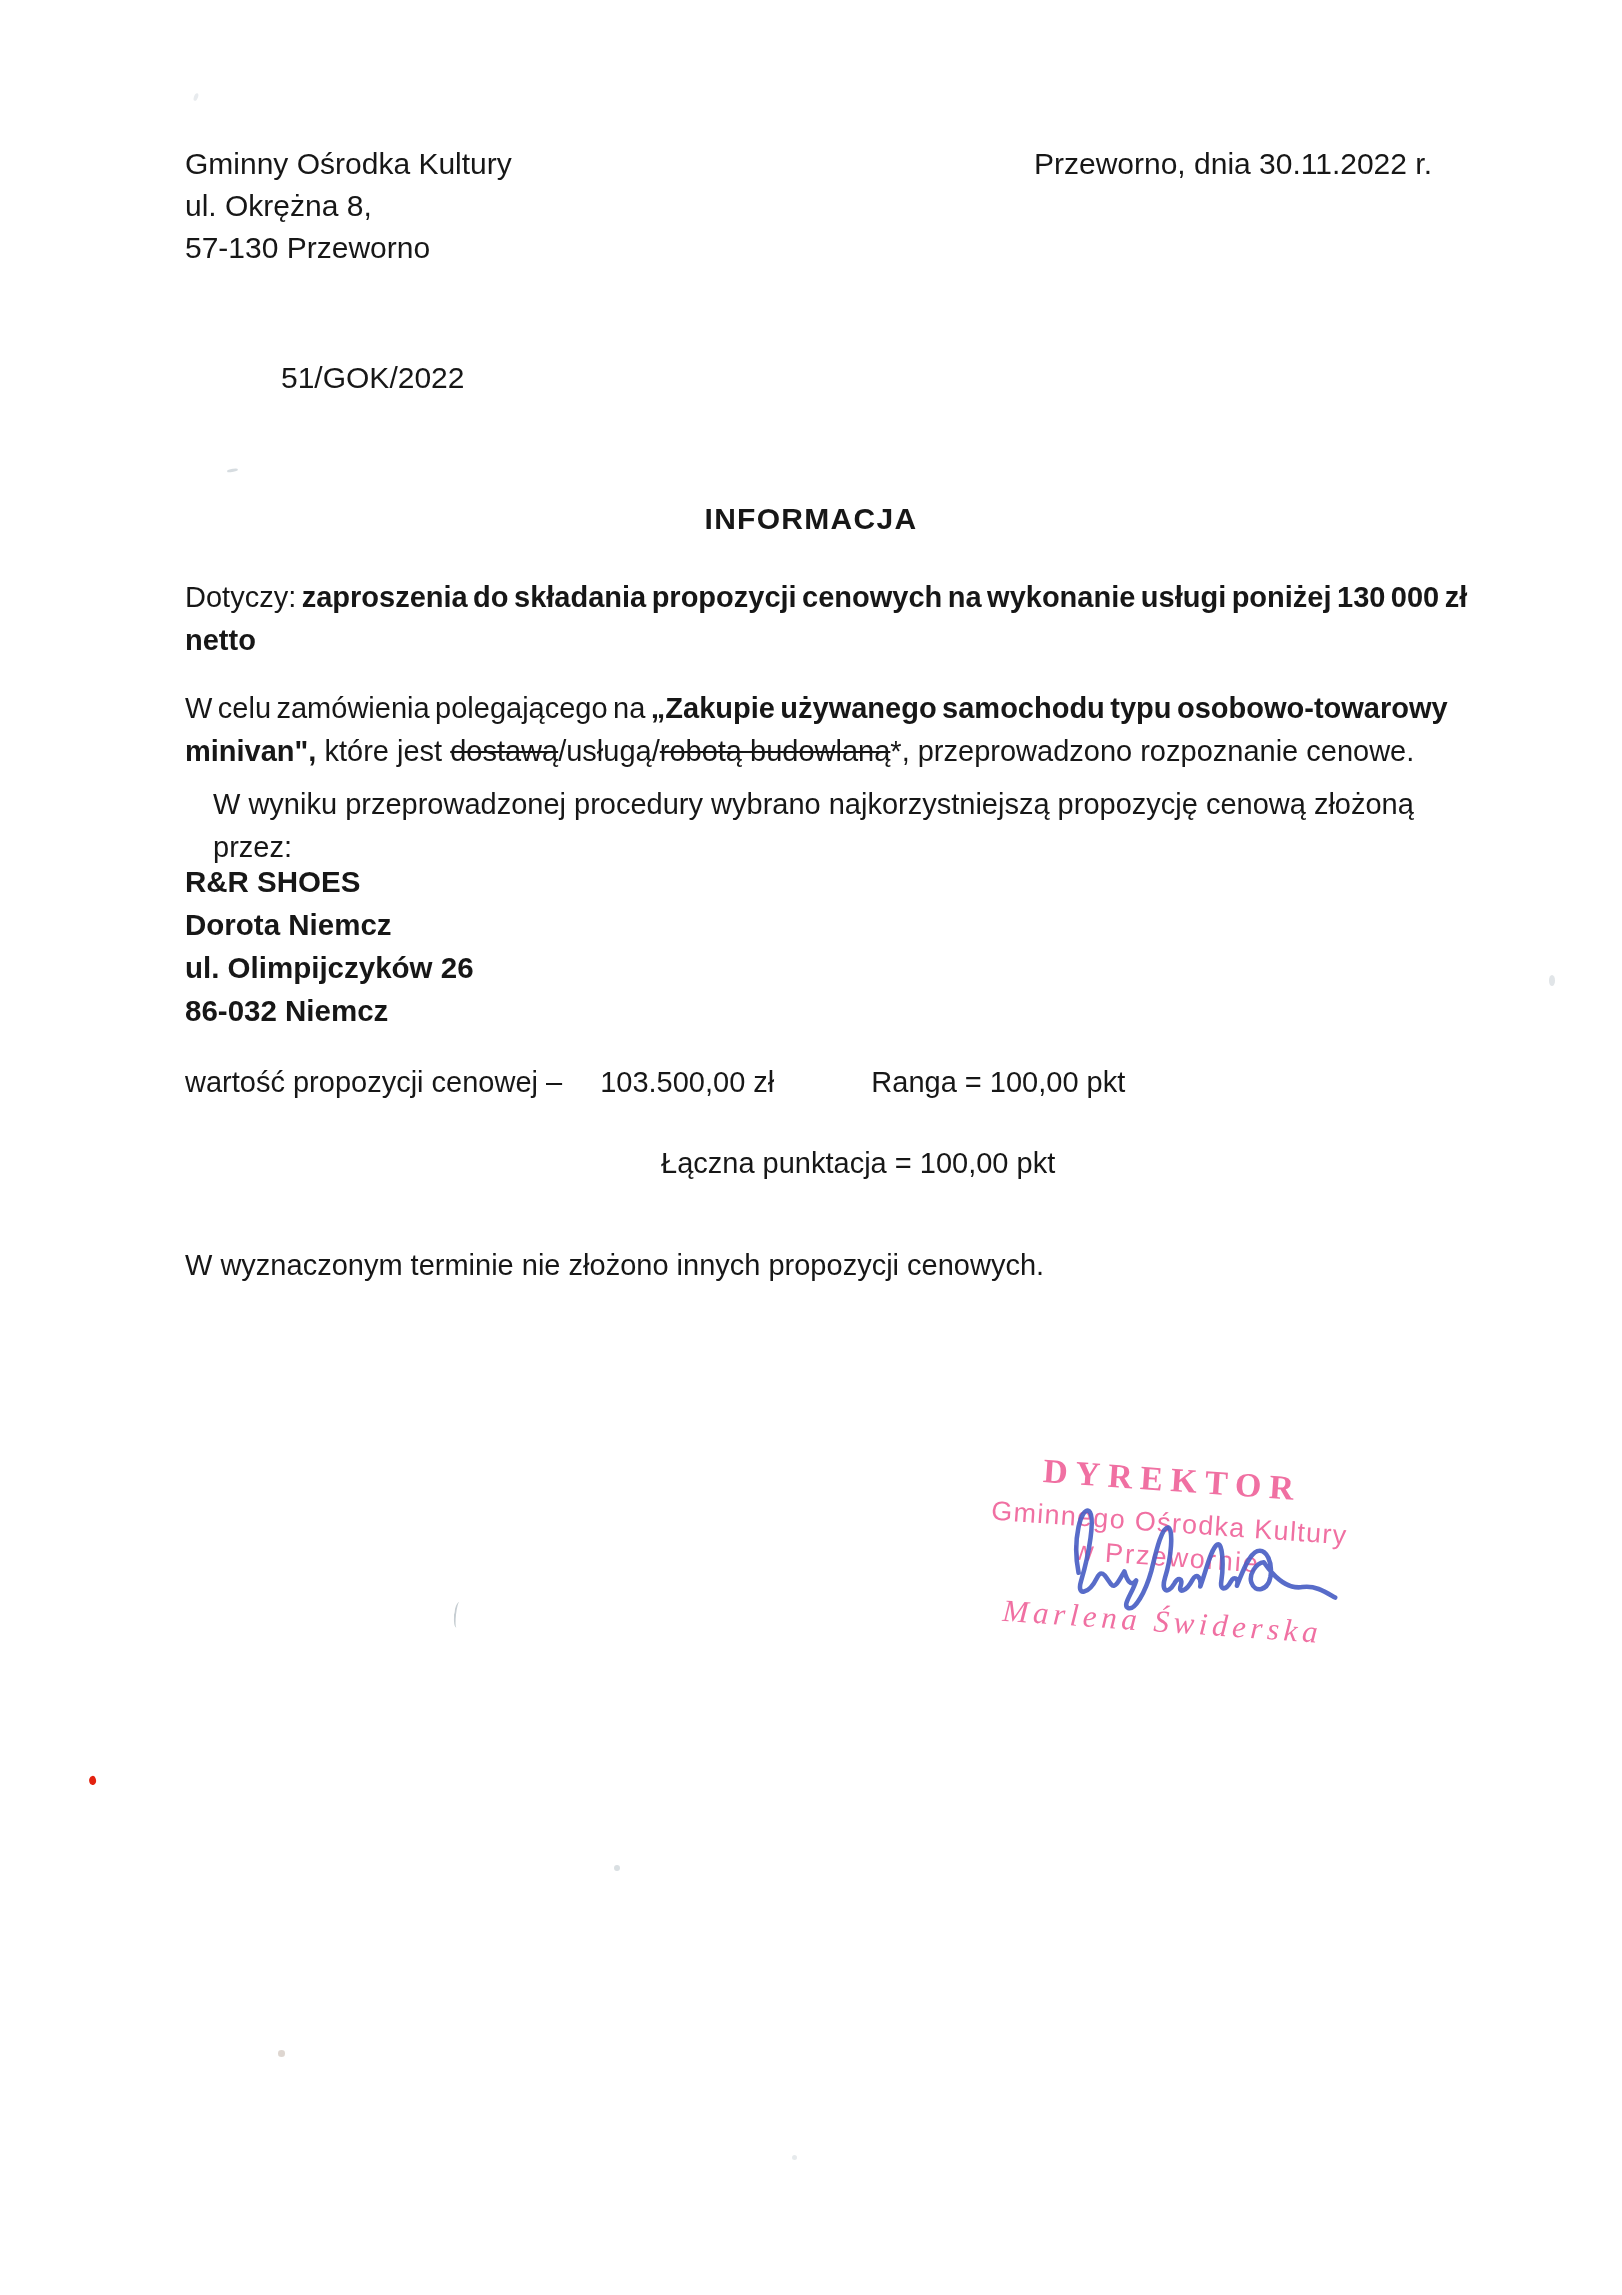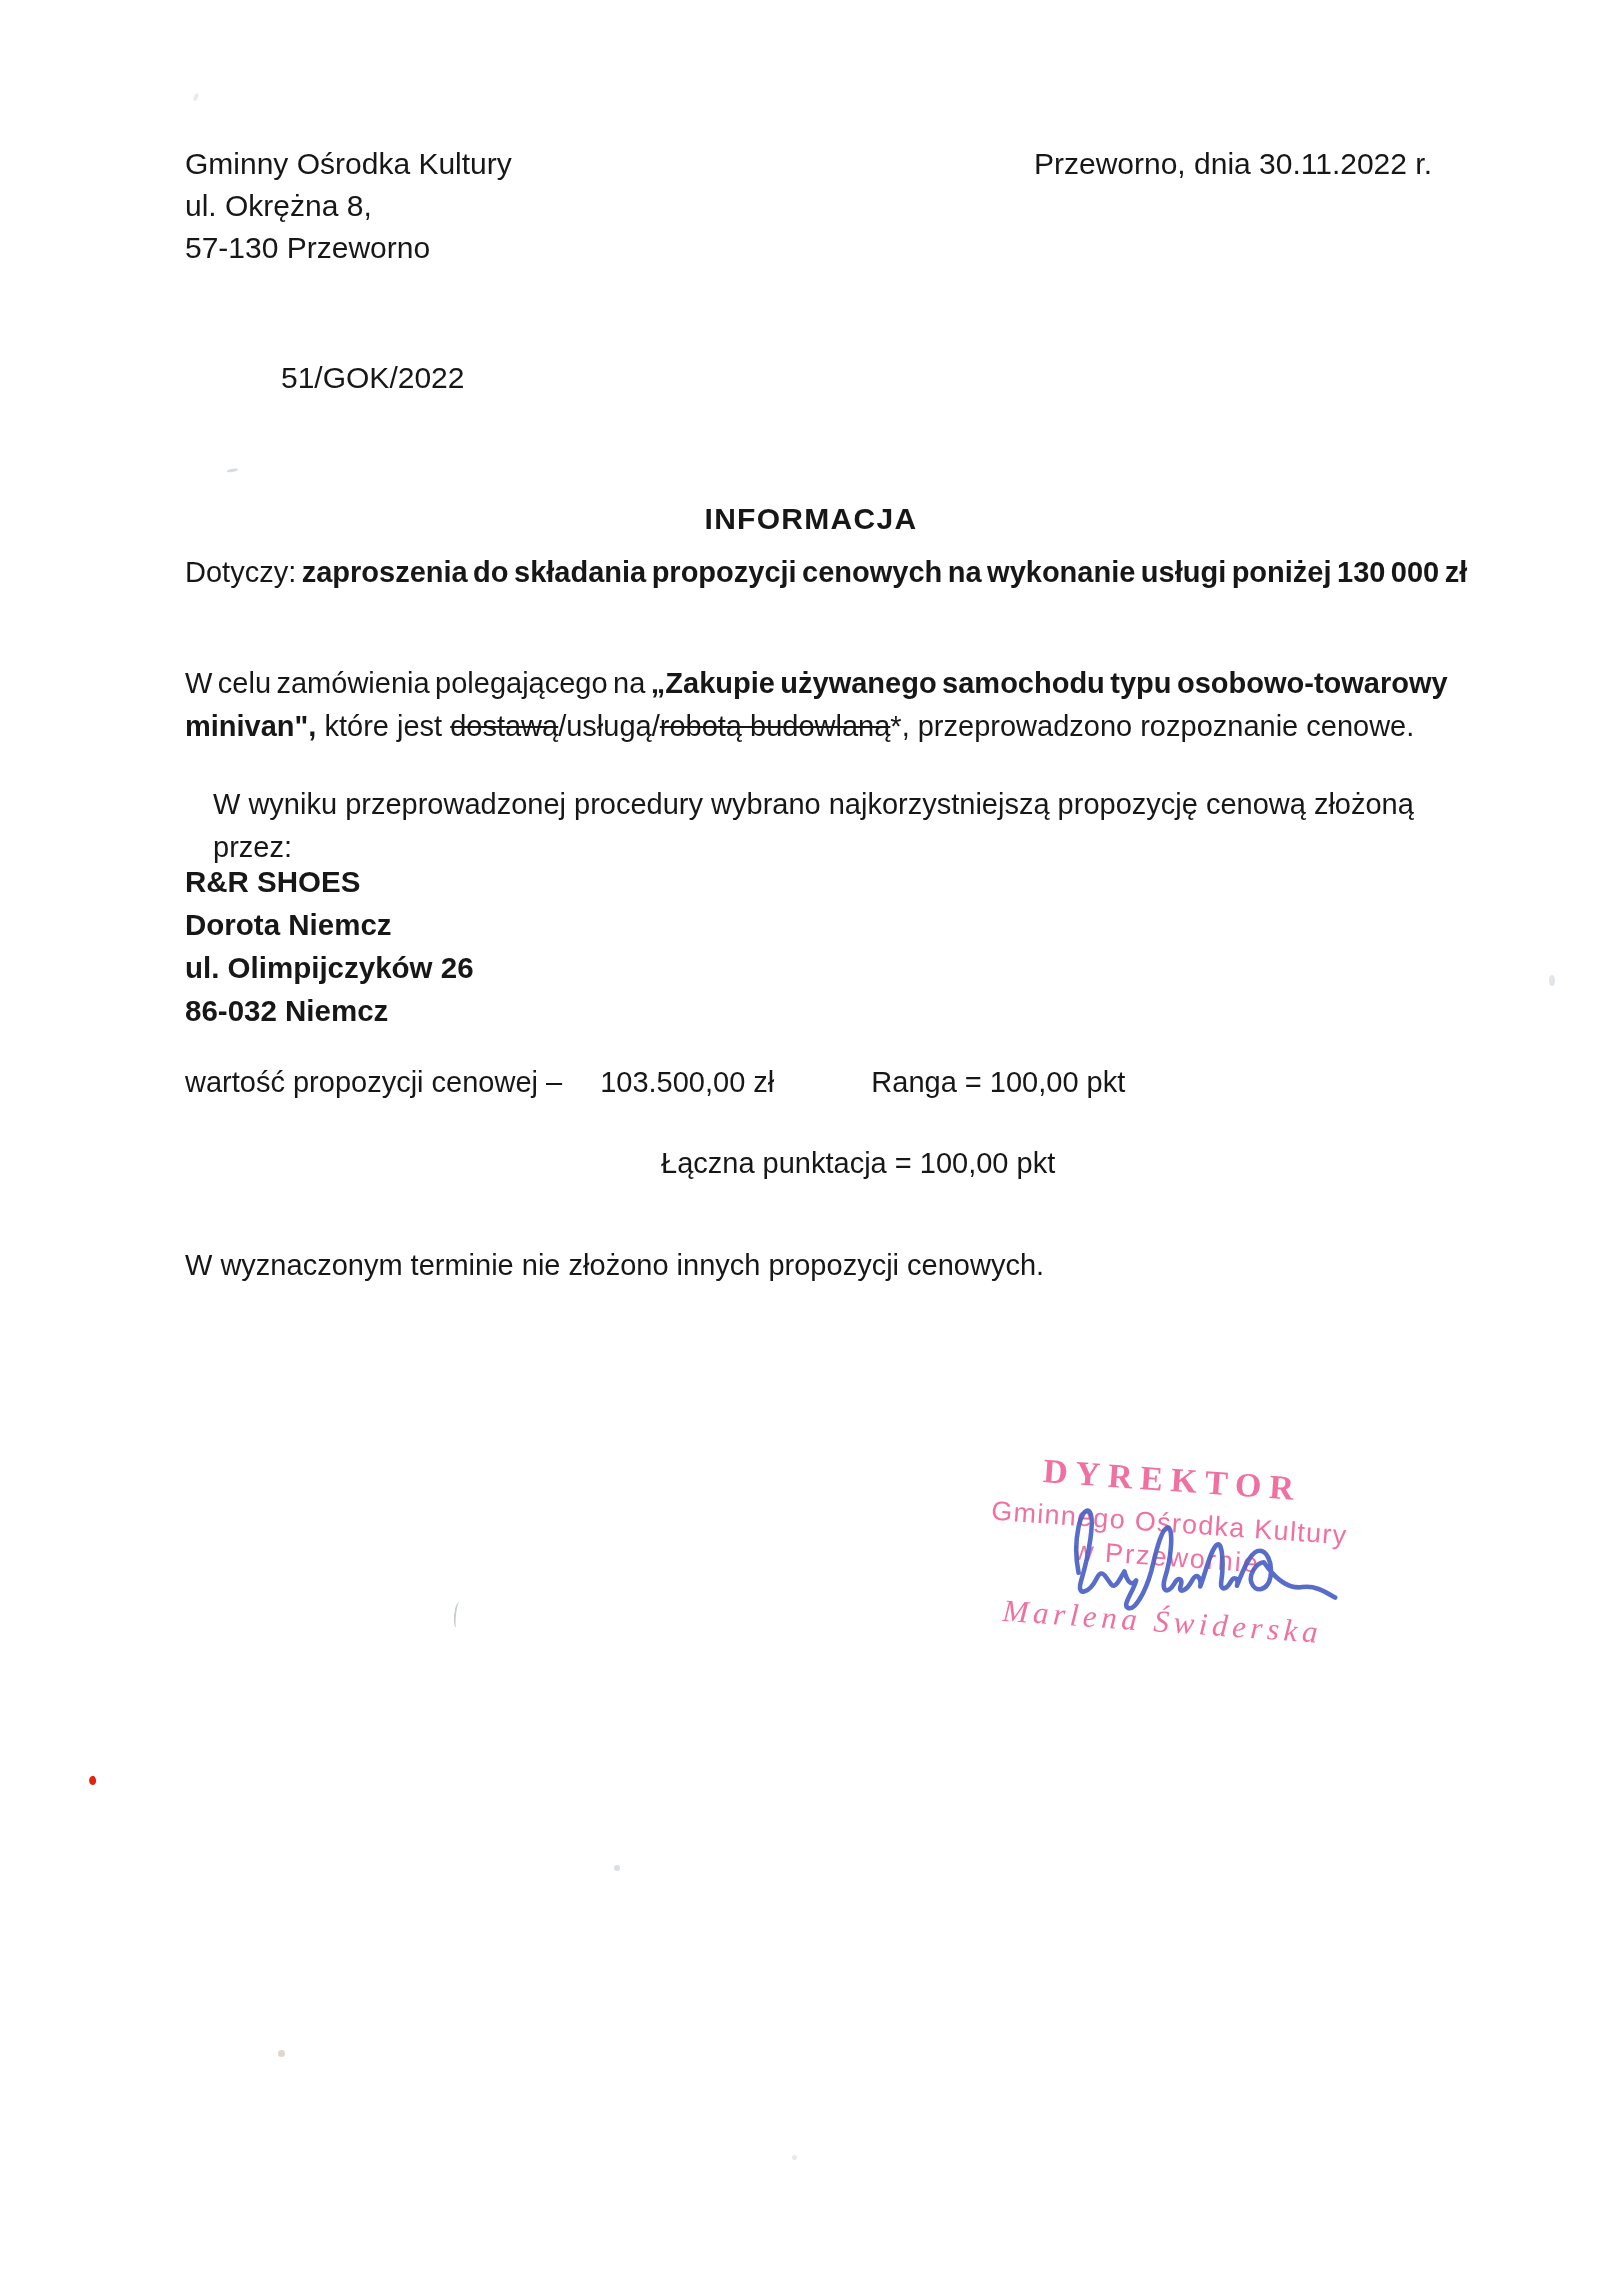--- a/index.html
+++ b/index.html
@@ -14,21 +14,21 @@
     width:1623px;height:2295px;
     position:relative;overflow:hidden;
     font-family:"Liberation Sans",sans-serif;
     color:var(--text);
   }
   .abs{position:absolute;}
   .body-text{font-size:29px;line-height:43px;color:var(--text);}
   .block-w{width:1252px;}
   .bold{font-weight:bold;}
   .strike{text-decoration:line-through;text-decoration-thickness:2px;}
-  .fitline{white-space:nowrap;}
+  .fitline{white-space:nowrap;margin-top:25px;}
   
   .sender{left:185px;top:143px;font-size:30px;line-height:42px;}
   .dateline{top:147px;right:191px;font-size:30px;}
   .reference{left:281px;top:361px;font-size:30px;}
   
   .title{left:185px;top:486px;width:1252px;text-align:center;font-size:30px;font-weight:bold;letter-spacing:1.3px;margin-top:16px;}
   
   .subject{left:185px;top:551px;}
   .order{left:185px;top:662px;}
   .procedure{left:185px;top:783px;margin-left:28px;}
@@ -71,20 +71,21 @@
 </div>
 
 <div class="abs dateline">Przeworno, dnia 30.11.2022 r.</div>
 
 <div class="abs reference">51/GOK/2022</div>
 
 <div class="abs title">INFORMACJA</div>
 
 <div class="abs subject body-text block-w">
   <div class="fitline" style="word-spacing: -2.6px;"><span>Dotyczy: </span><span class="bold">zaproszenia do składania propozycji cenowych na wykonanie usługi poniżej 130 000 zł</span></div>
+  <div class="bold">netto</div>
 </div>
 
 <div class="abs order body-text block-w">
   <div class="fitline" style="word-spacing: -2.6px;"><span>W celu zamówienia polegającego na </span><span class="bold">„Zakupie używanego samochodu typu osobowo-towarowy</span></div>
   <div><span class="bold">minivan", </span><span>które jest </span><span class="strike">dostawą</span><span>/usługą/</span><span class="strike">robotą budowlaną</span><span>*, przeprowadzono rozpoznanie cenowe.</span></div>
 </div>
 
 <div class="abs procedure body-text block-w">W wyniku przeprowadzonej procedury wybrano najkorzystniejszą propozycję cenową złożoną przez:</div>
 
 <div class="abs winner">

